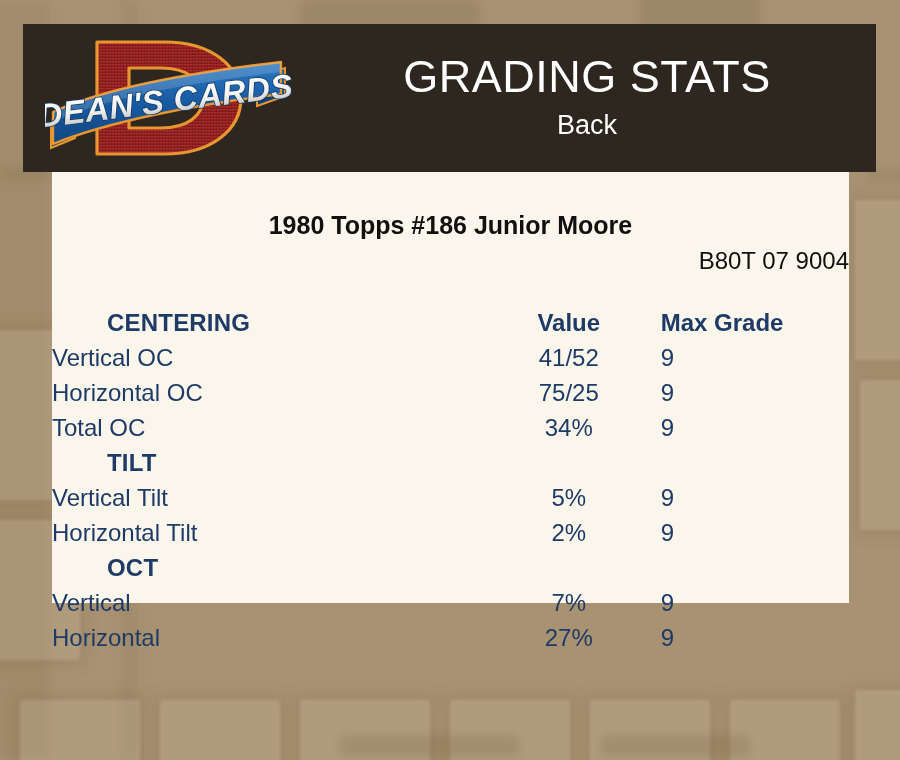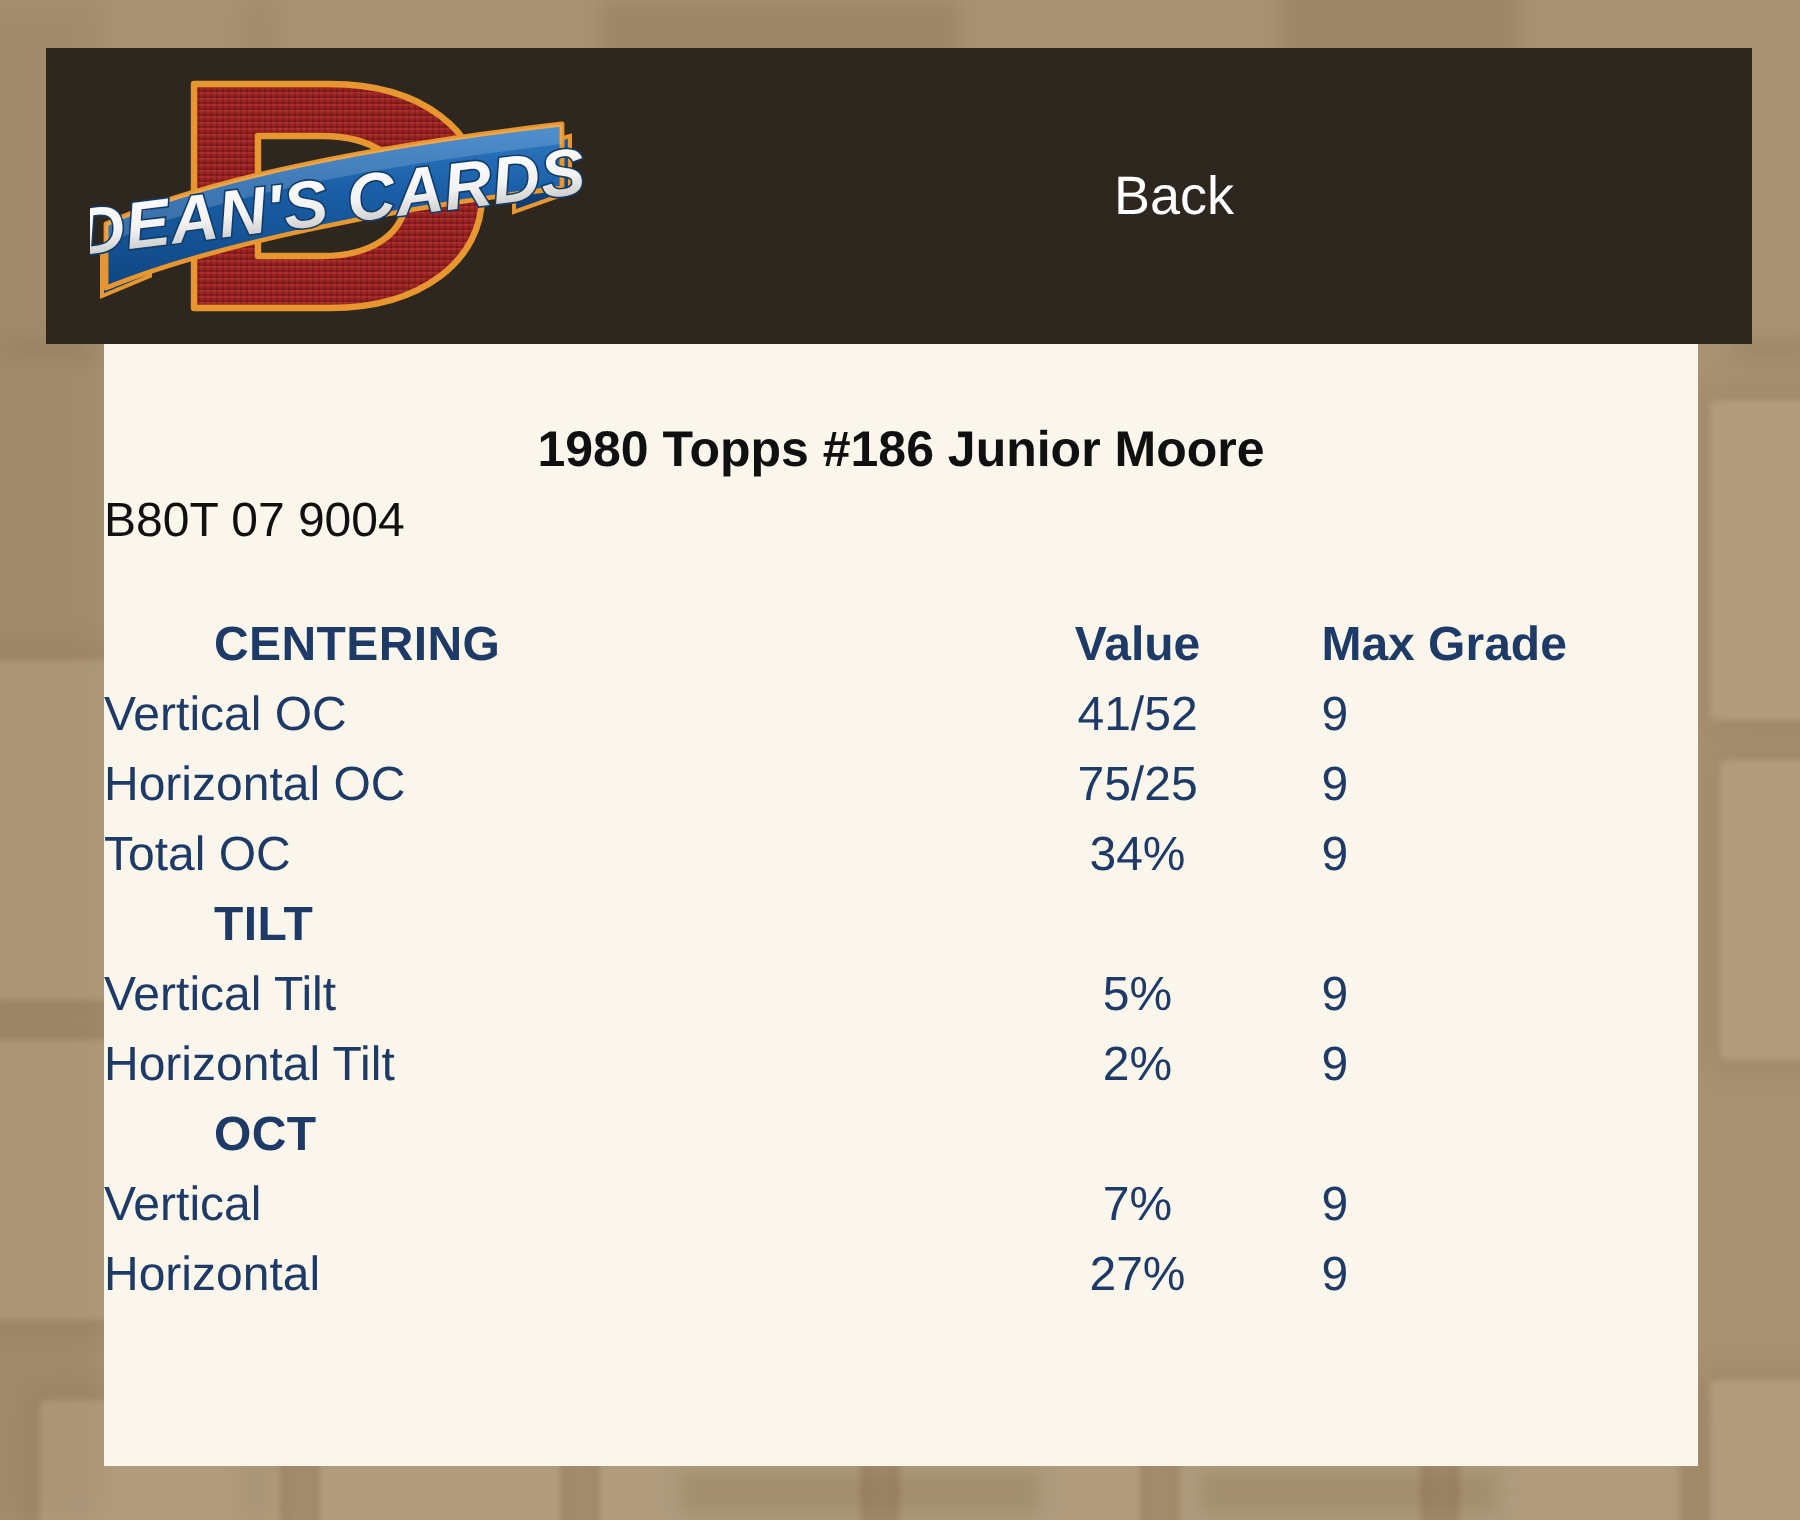--- a/index.html
+++ b/index.html
@@ -91,42 +91,42 @@
     font-weight: normal;
     white-space: nowrap;
   }
 
   
   #content-panel {
     position: absolute;
     left: 52px;
     top: 172px;
     width: 797px;
-    height: 561px;
+    height: 431px;
     background: #fbf6ec;
     z-index: 4;
     box-sizing: border-box;
   }
 
   #card-title {
     position: absolute;
     left: 0; right: 0;
     top: 38px;
     text-align: center;
     color: #101010;
     font-size: 25px;
     font-weight: bold;
     line-height: 30px;
     white-space: nowrap;
   }
   #card-serial {
     position: absolute;
     left: 0; right: 0;
     top: 74px;
-    text-align: left;
+    text-align: right;
     color: #101010;
     font-size: 24px;
     font-weight: normal;
     line-height: 29px;
     white-space: nowrap;
   }
 
   
   #stats-table {
     position: absolute;
@@ -232,20 +232,21 @@
       <path d="M212 48 L240 40 L240 68 L212 78 Z" fill="url(#tailGrad)" stroke="#e8962f" stroke-width="2"></path>
 
       <path d="M8 84 C60 60 150 44 236 34 L236 66 C152 76 62 94 8 116 Z" fill="url(#ribbonGrad)" stroke="#e8962f" stroke-width="2.4" stroke-linejoin="round"></path>
       <path d="M8 84 C60 60 150 44 236 34 L236 44 C150 54 60 70 8 94 Z" fill="rgba(255,255,255,0.16)"></path>
 
       <text x="122" y="84" transform="rotate(-7 122 84)" text-anchor="middle" font-family="'Liberation Sans', sans-serif" font-size="33" font-weight="bold" font-style="italic" letter-spacing="0.5" fill="url(#txtGrad)" stroke="#123b66" stroke-width="1.6" paint-order="stroke">DEAN'S CARDS</text>
     </svg>
   </div>
 
   <div id="header-titles">
+    <div id="header-title">GRADING STATS</div>
     <div id="header-subtitle">Back</div>
   </div>
 </div>
 
 <div id="content-panel">
 
   <div id="card-title">1980 Topps #186 Junior Moore</div>
 
   <div id="card-serial">B80T 07 9004</div>
 

